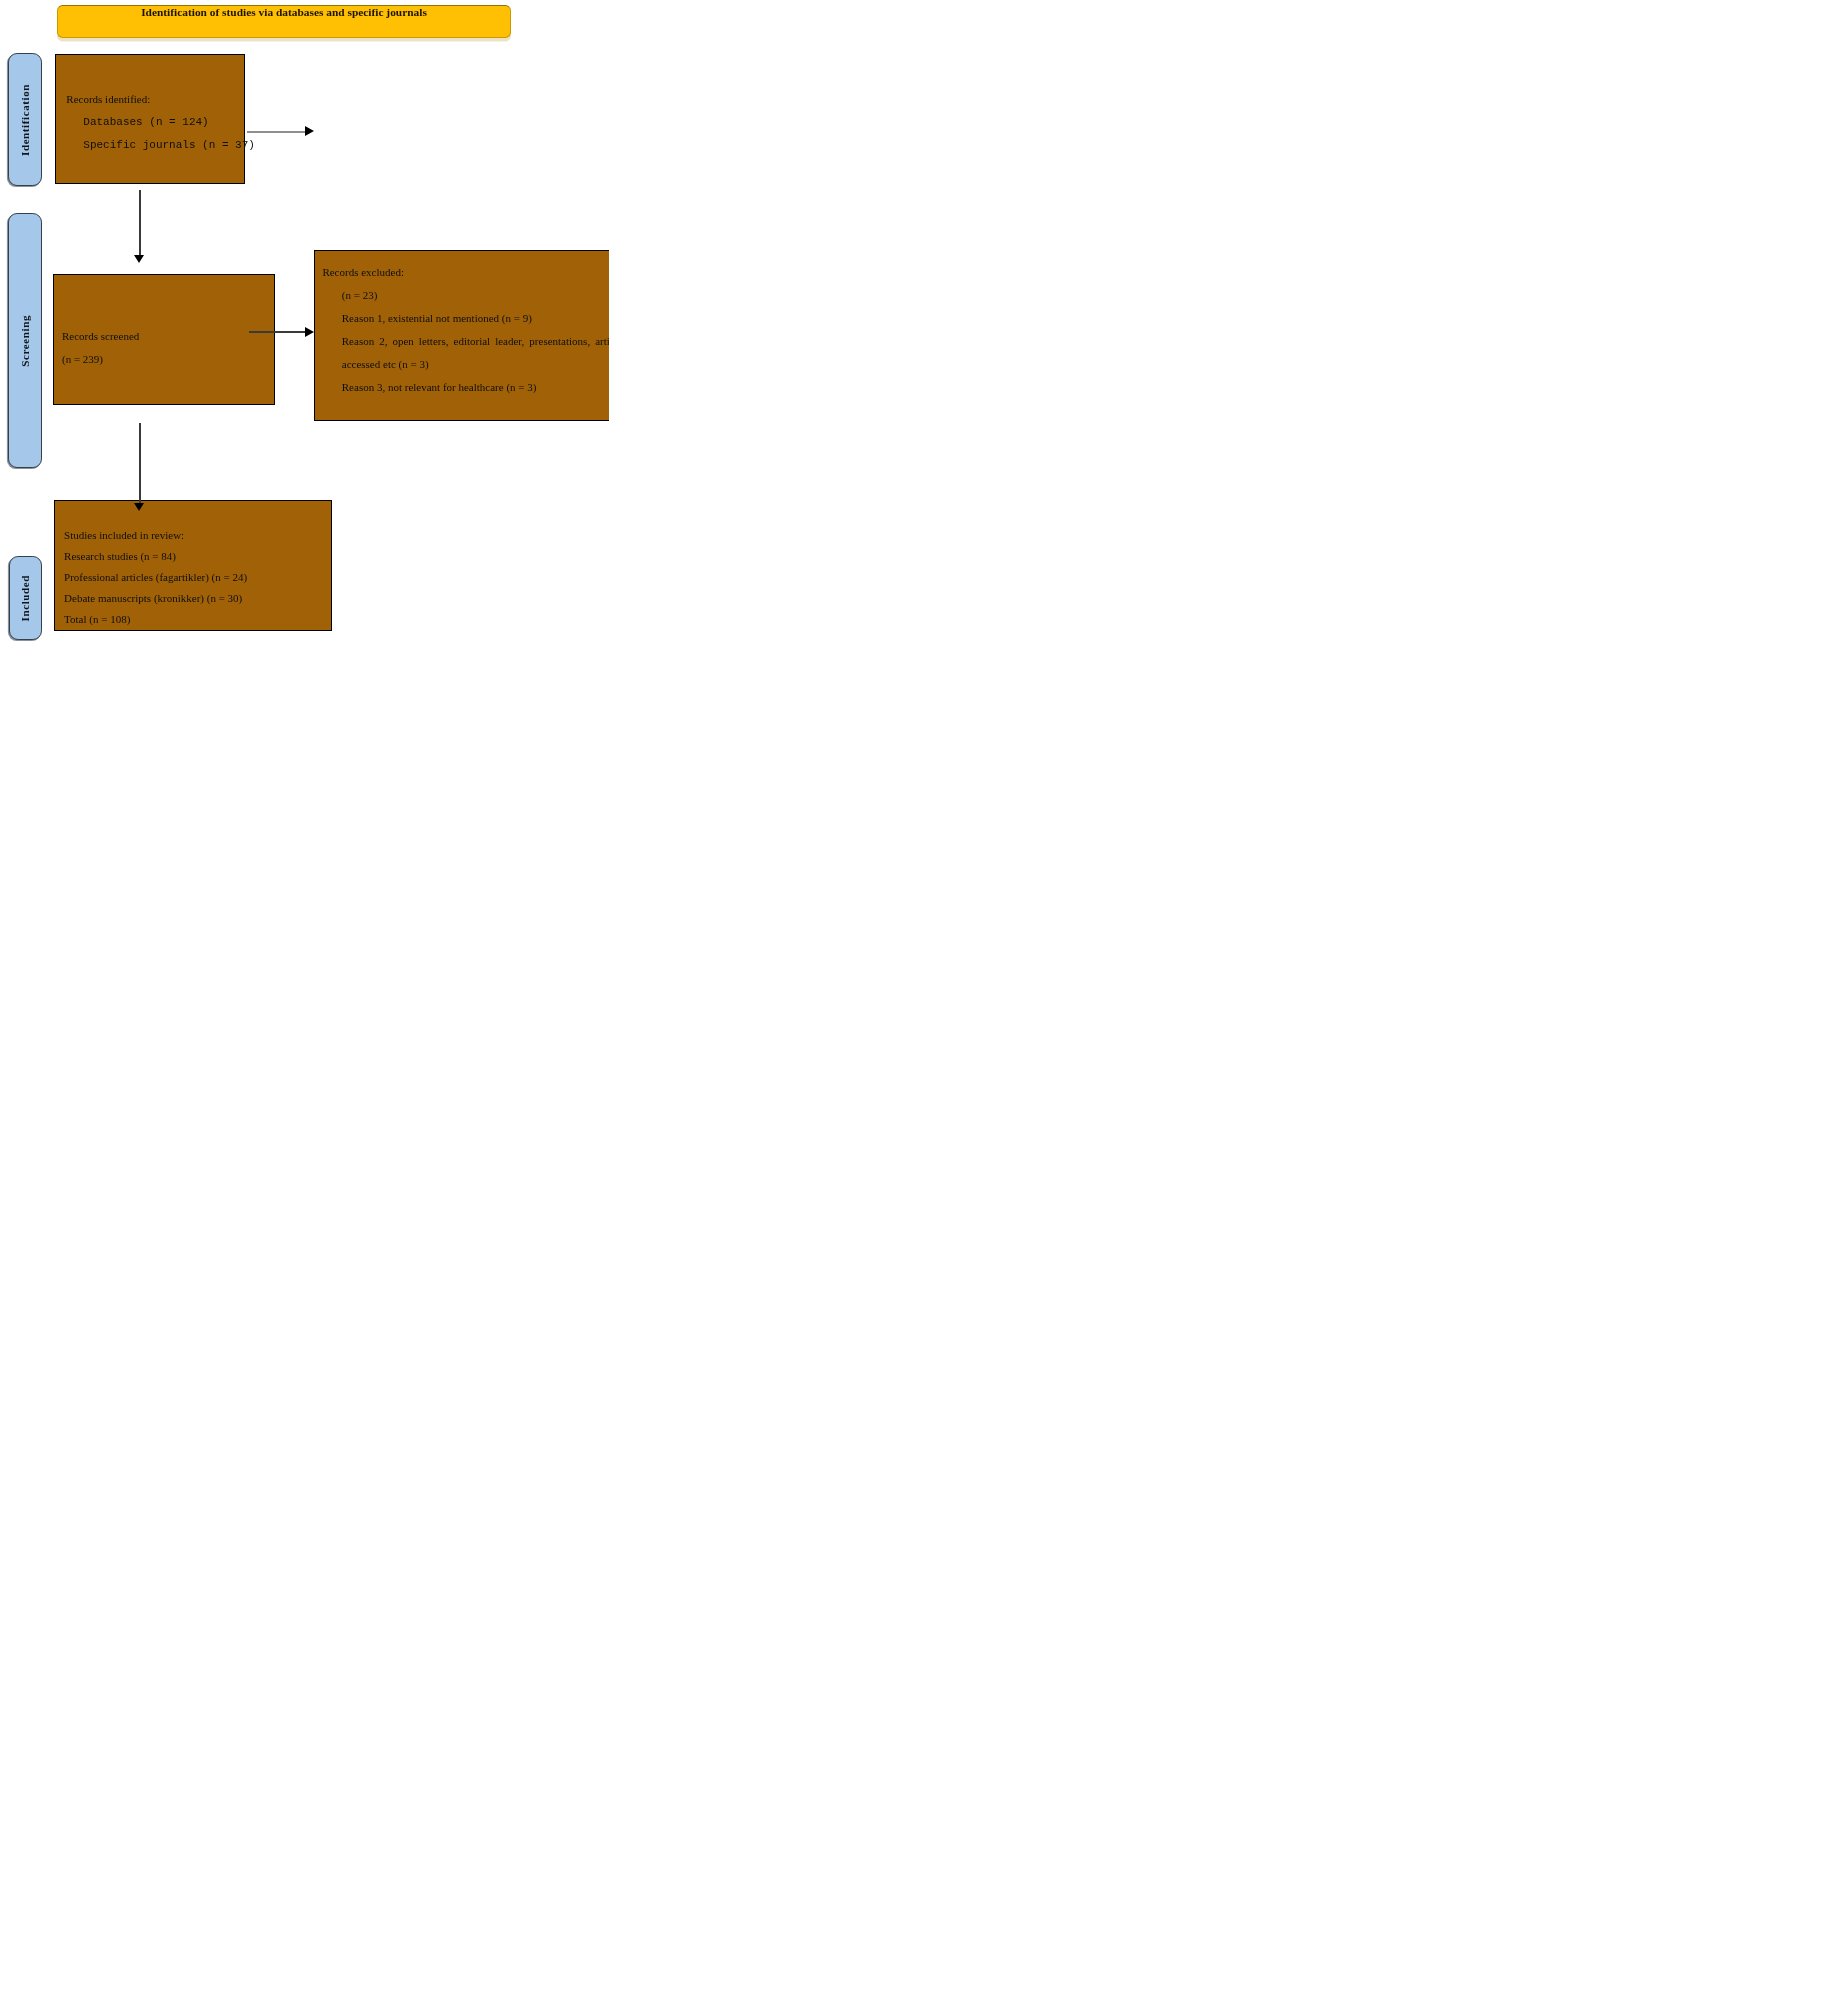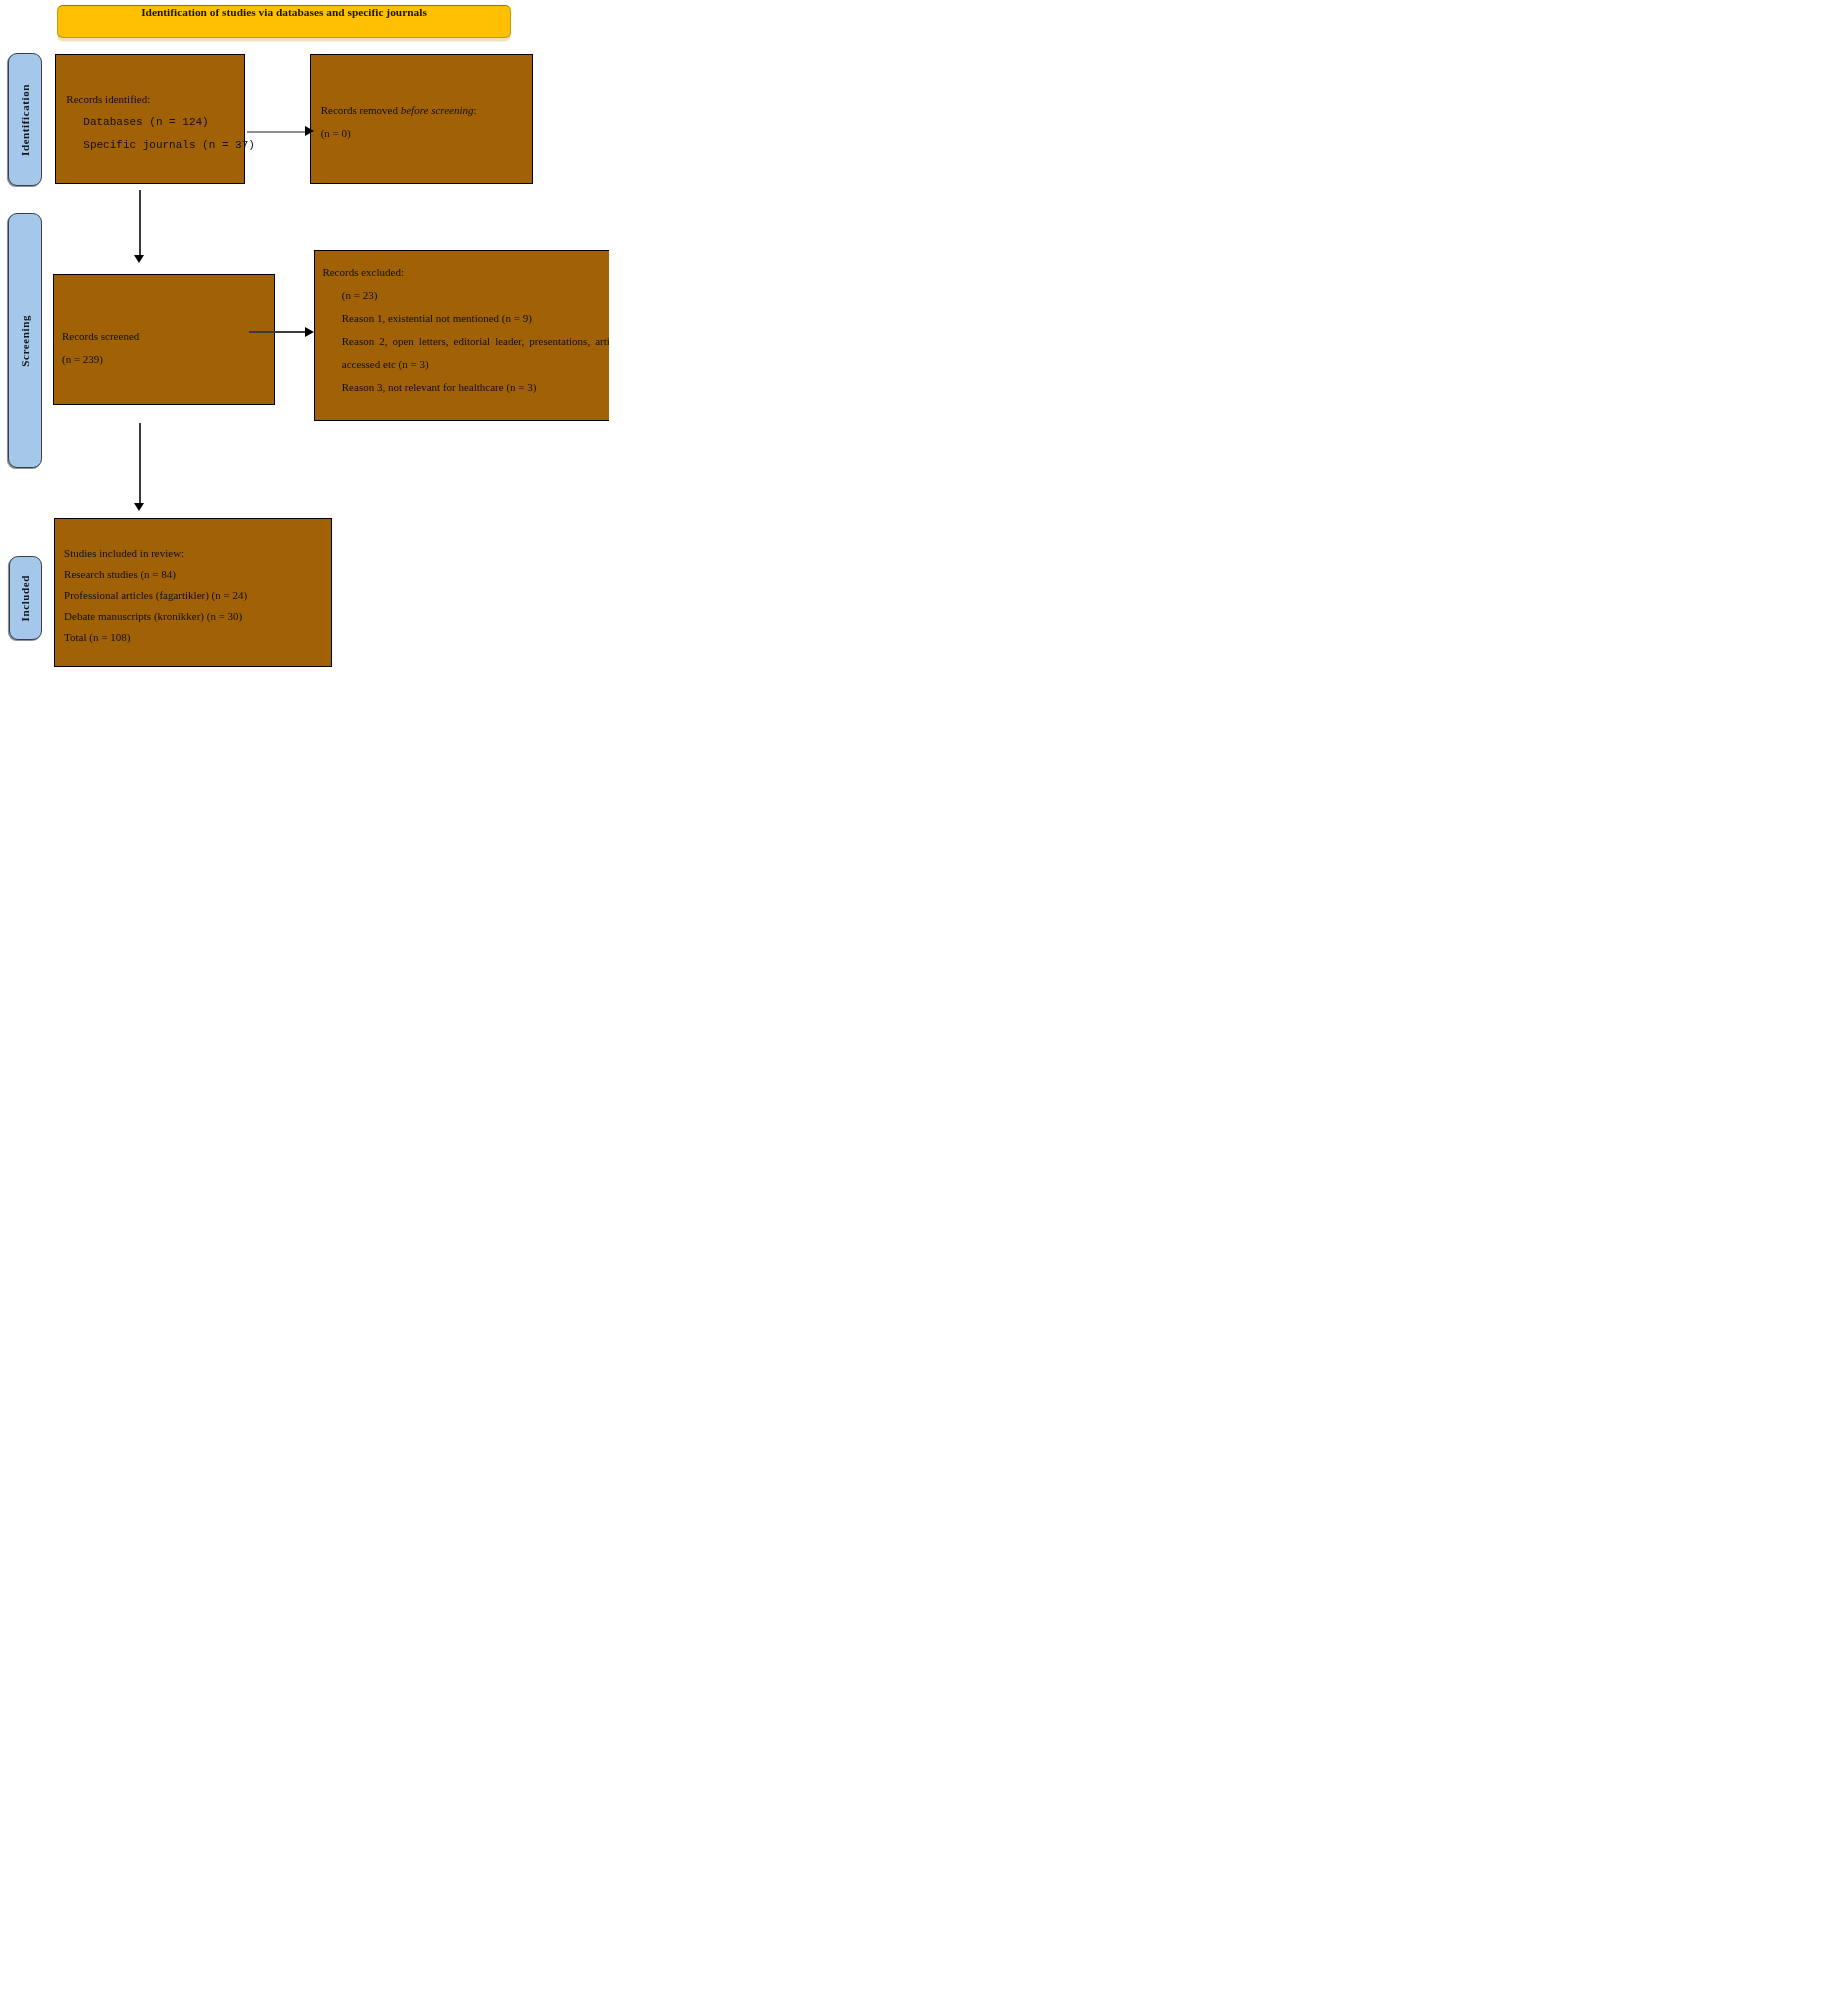--- a/index.html
+++ b/index.html
@@ -52,21 +52,21 @@
     position: absolute;
     background: #a16207;
     border: 1.7px solid #000000;
     font-size: 11px;
     color: #0e0e0e;
   }
   .box-identified { left: 55px;  top: 54px;  width: 190px; height: 130px; padding: 33px 5.7px 0 10.3px; }
   .box-removed    { left: 310px; top: 54px;  width: 223px; height: 130px; padding: 44px 6.9px 0 9.7px; }
   .box-screened   { left: 53px;  top: 274px; width: 222px; height: 131px; padding: 50px 5.7px 0 8px; }
   .box-excluded   { left: 314px; top: 250px; width: 341px; height: 171px; padding: 10.3px 8px 0 7.4px; }
-  .box-included   { left: 54px;  top: 518px; width: 278px; height: 149px; padding: 24px 6.9px 0 9.1px; }
+  .box-included   { left: 54px;  top: 500px; width: 278px; height: 131px; padding: 24px 6.9px 0 9.1px; }
   .line   { line-height: 23px; white-space: nowrap; }
   .box-removed .line  { line-height: 23.4px; }
   .box-screened .line { line-height: 23.4px; }
   .box-included .line { line-height: 21px; }
   .indent  { padding-left: 17px; font-family: Liberation Mono, monospace; }
   .indent2 { padding-left: 19.4px; }
   .wrapline { line-height: 23px; white-space: normal; text-align: justify; }
   .em { font-style: italic; }
   
   .shaft-h { position: absolute; height: 2.3px; }
@@ -112,24 +112,20 @@
   <div class="stage stage-included">
     <span>Included</span>
   </div>
 
   <div class="fbox box-identified">
     <div class="line">Records identified:</div>
     <div class="line indent">Databases (n = 124)</div>
     <div class="line indent">Specific journals (n = 37)</div>
   </div>
 
-  <div class="fbox box-removed">
-    <div class="line"><span>Records removed </span><span class="em">before screening</span><span>:</span></div>
-    <div class="line">(n = 0)</div>
-  </div>
 
   <div class="fbox box-screened">
     <div class="line">Records screened</div>
     <div class="line">(n = 239)</div>
   </div>
 
   <div class="fbox box-excluded">
     <div class="line">Records excluded:</div>
     <div class="line indent2">(n = 23)</div>
     <div class="line indent2">Reason 1, existential not mentioned (n = 9)</div>

